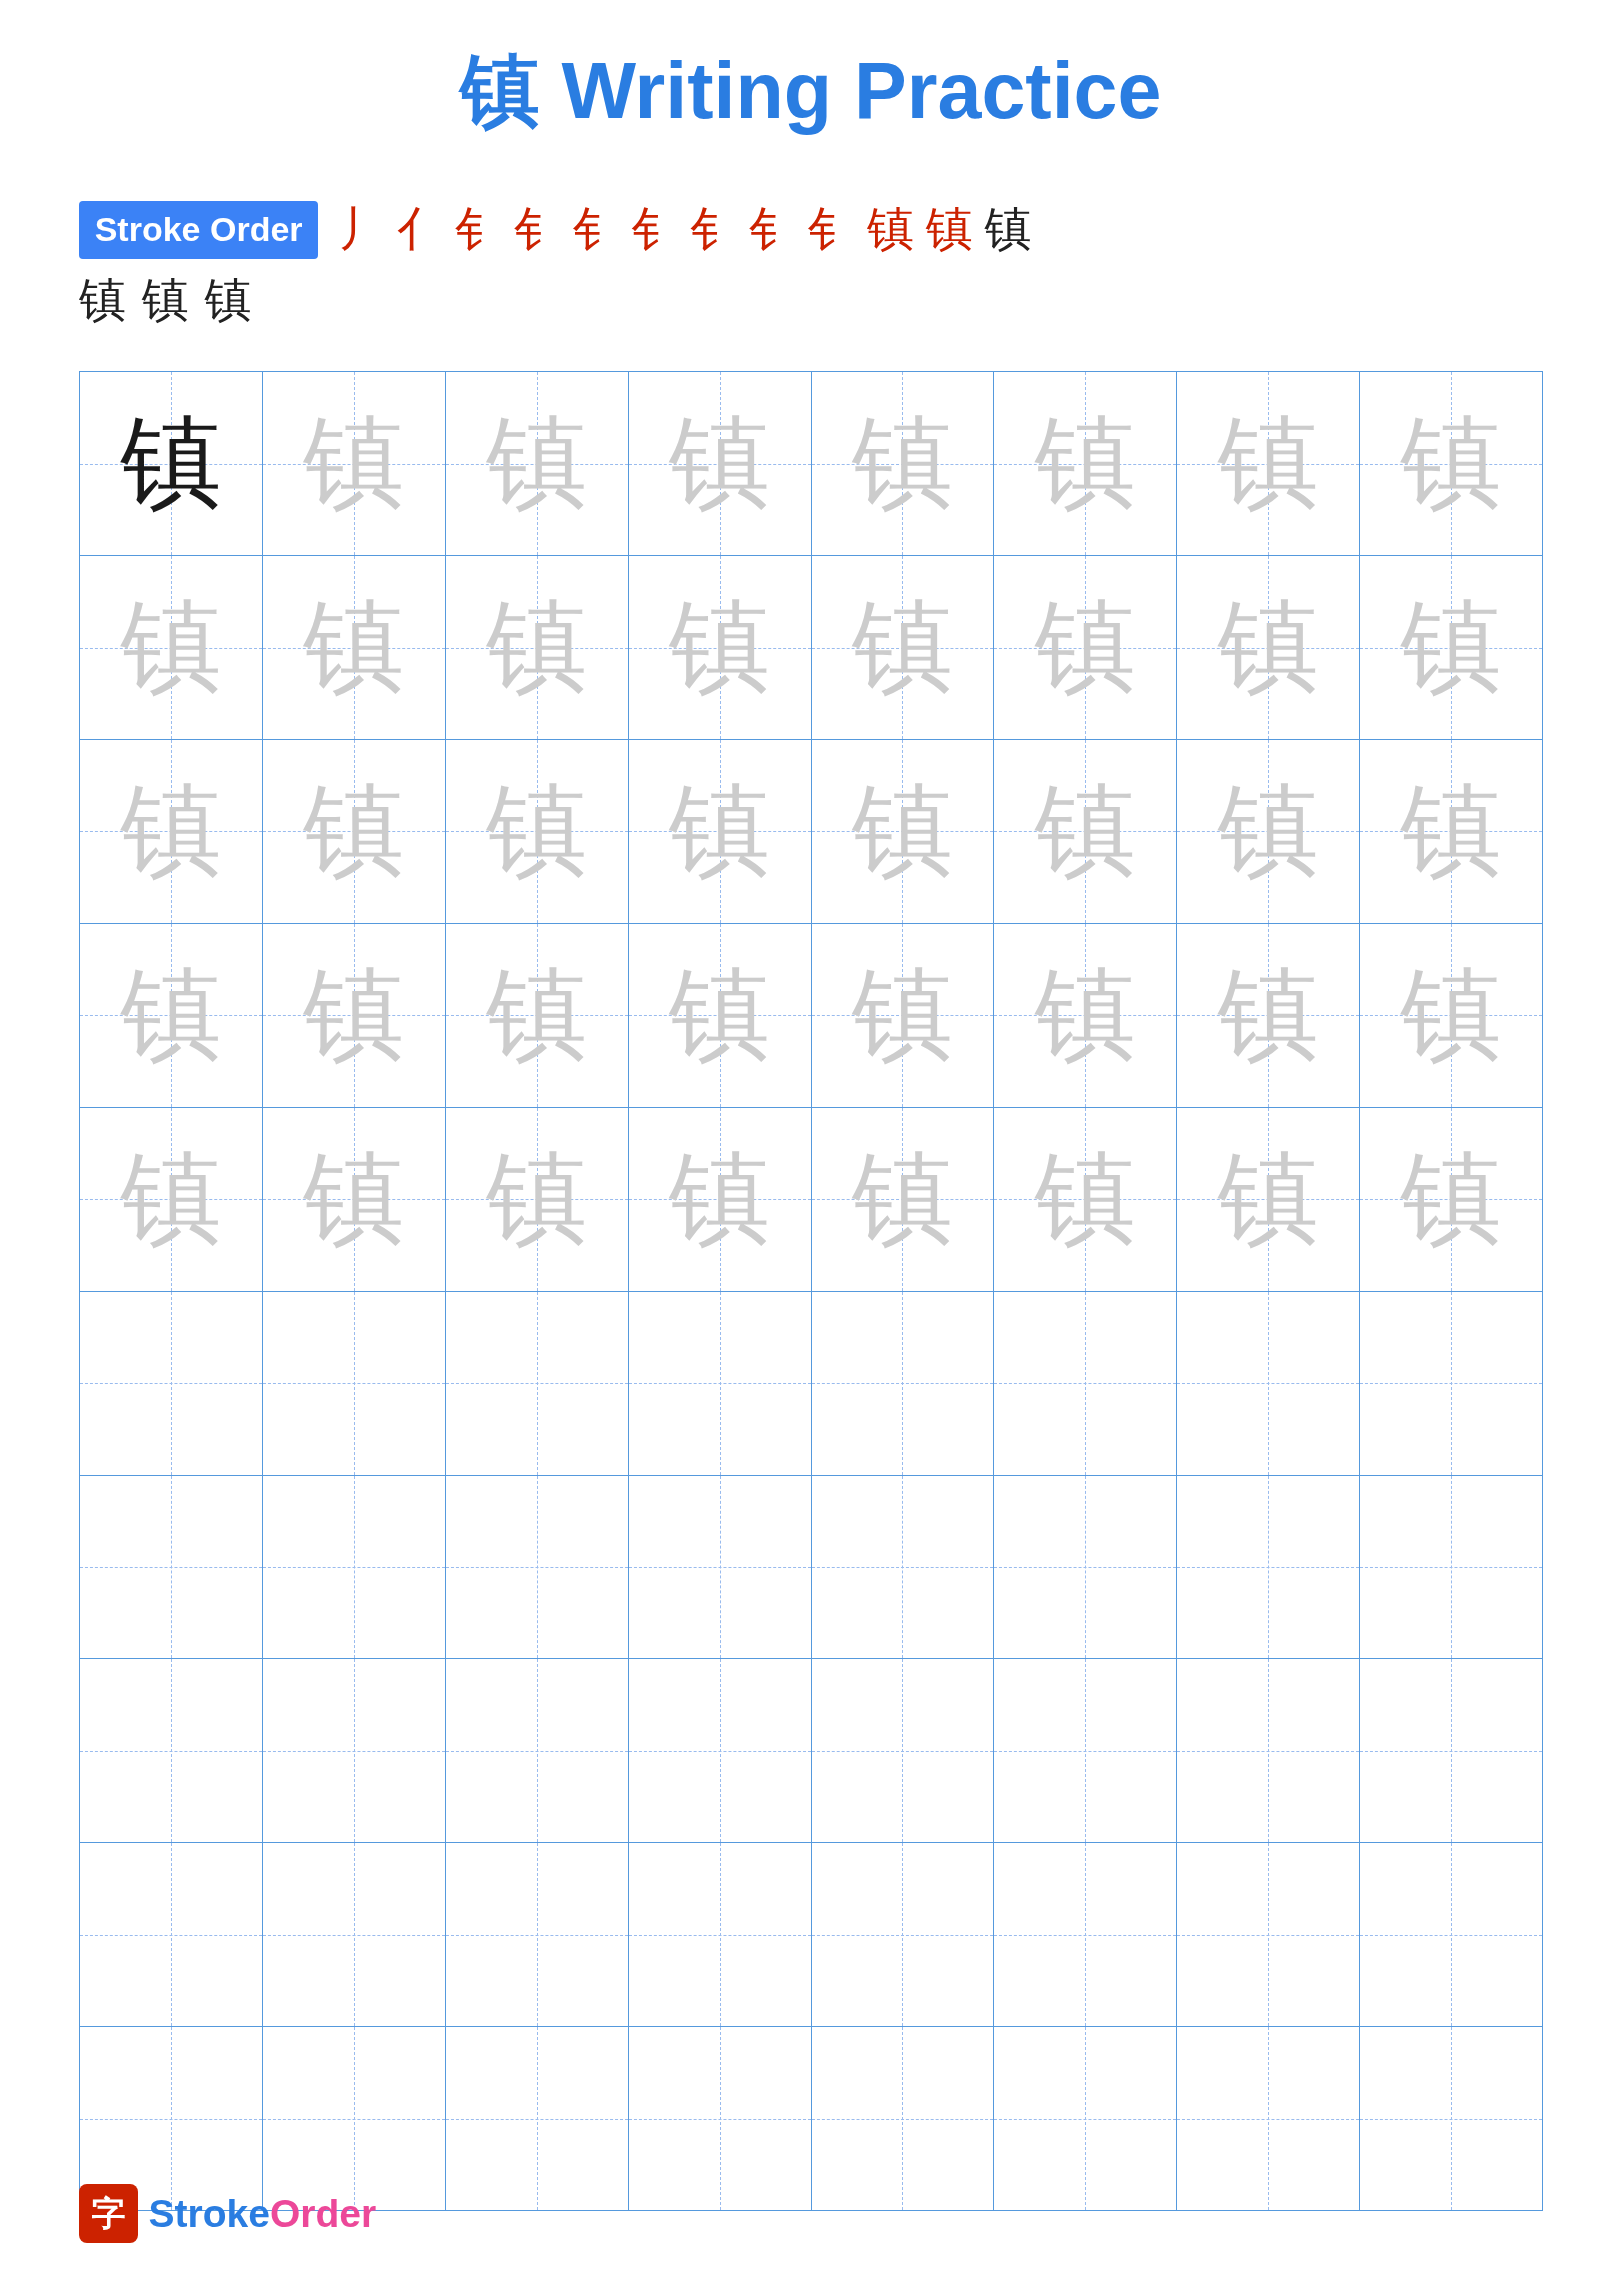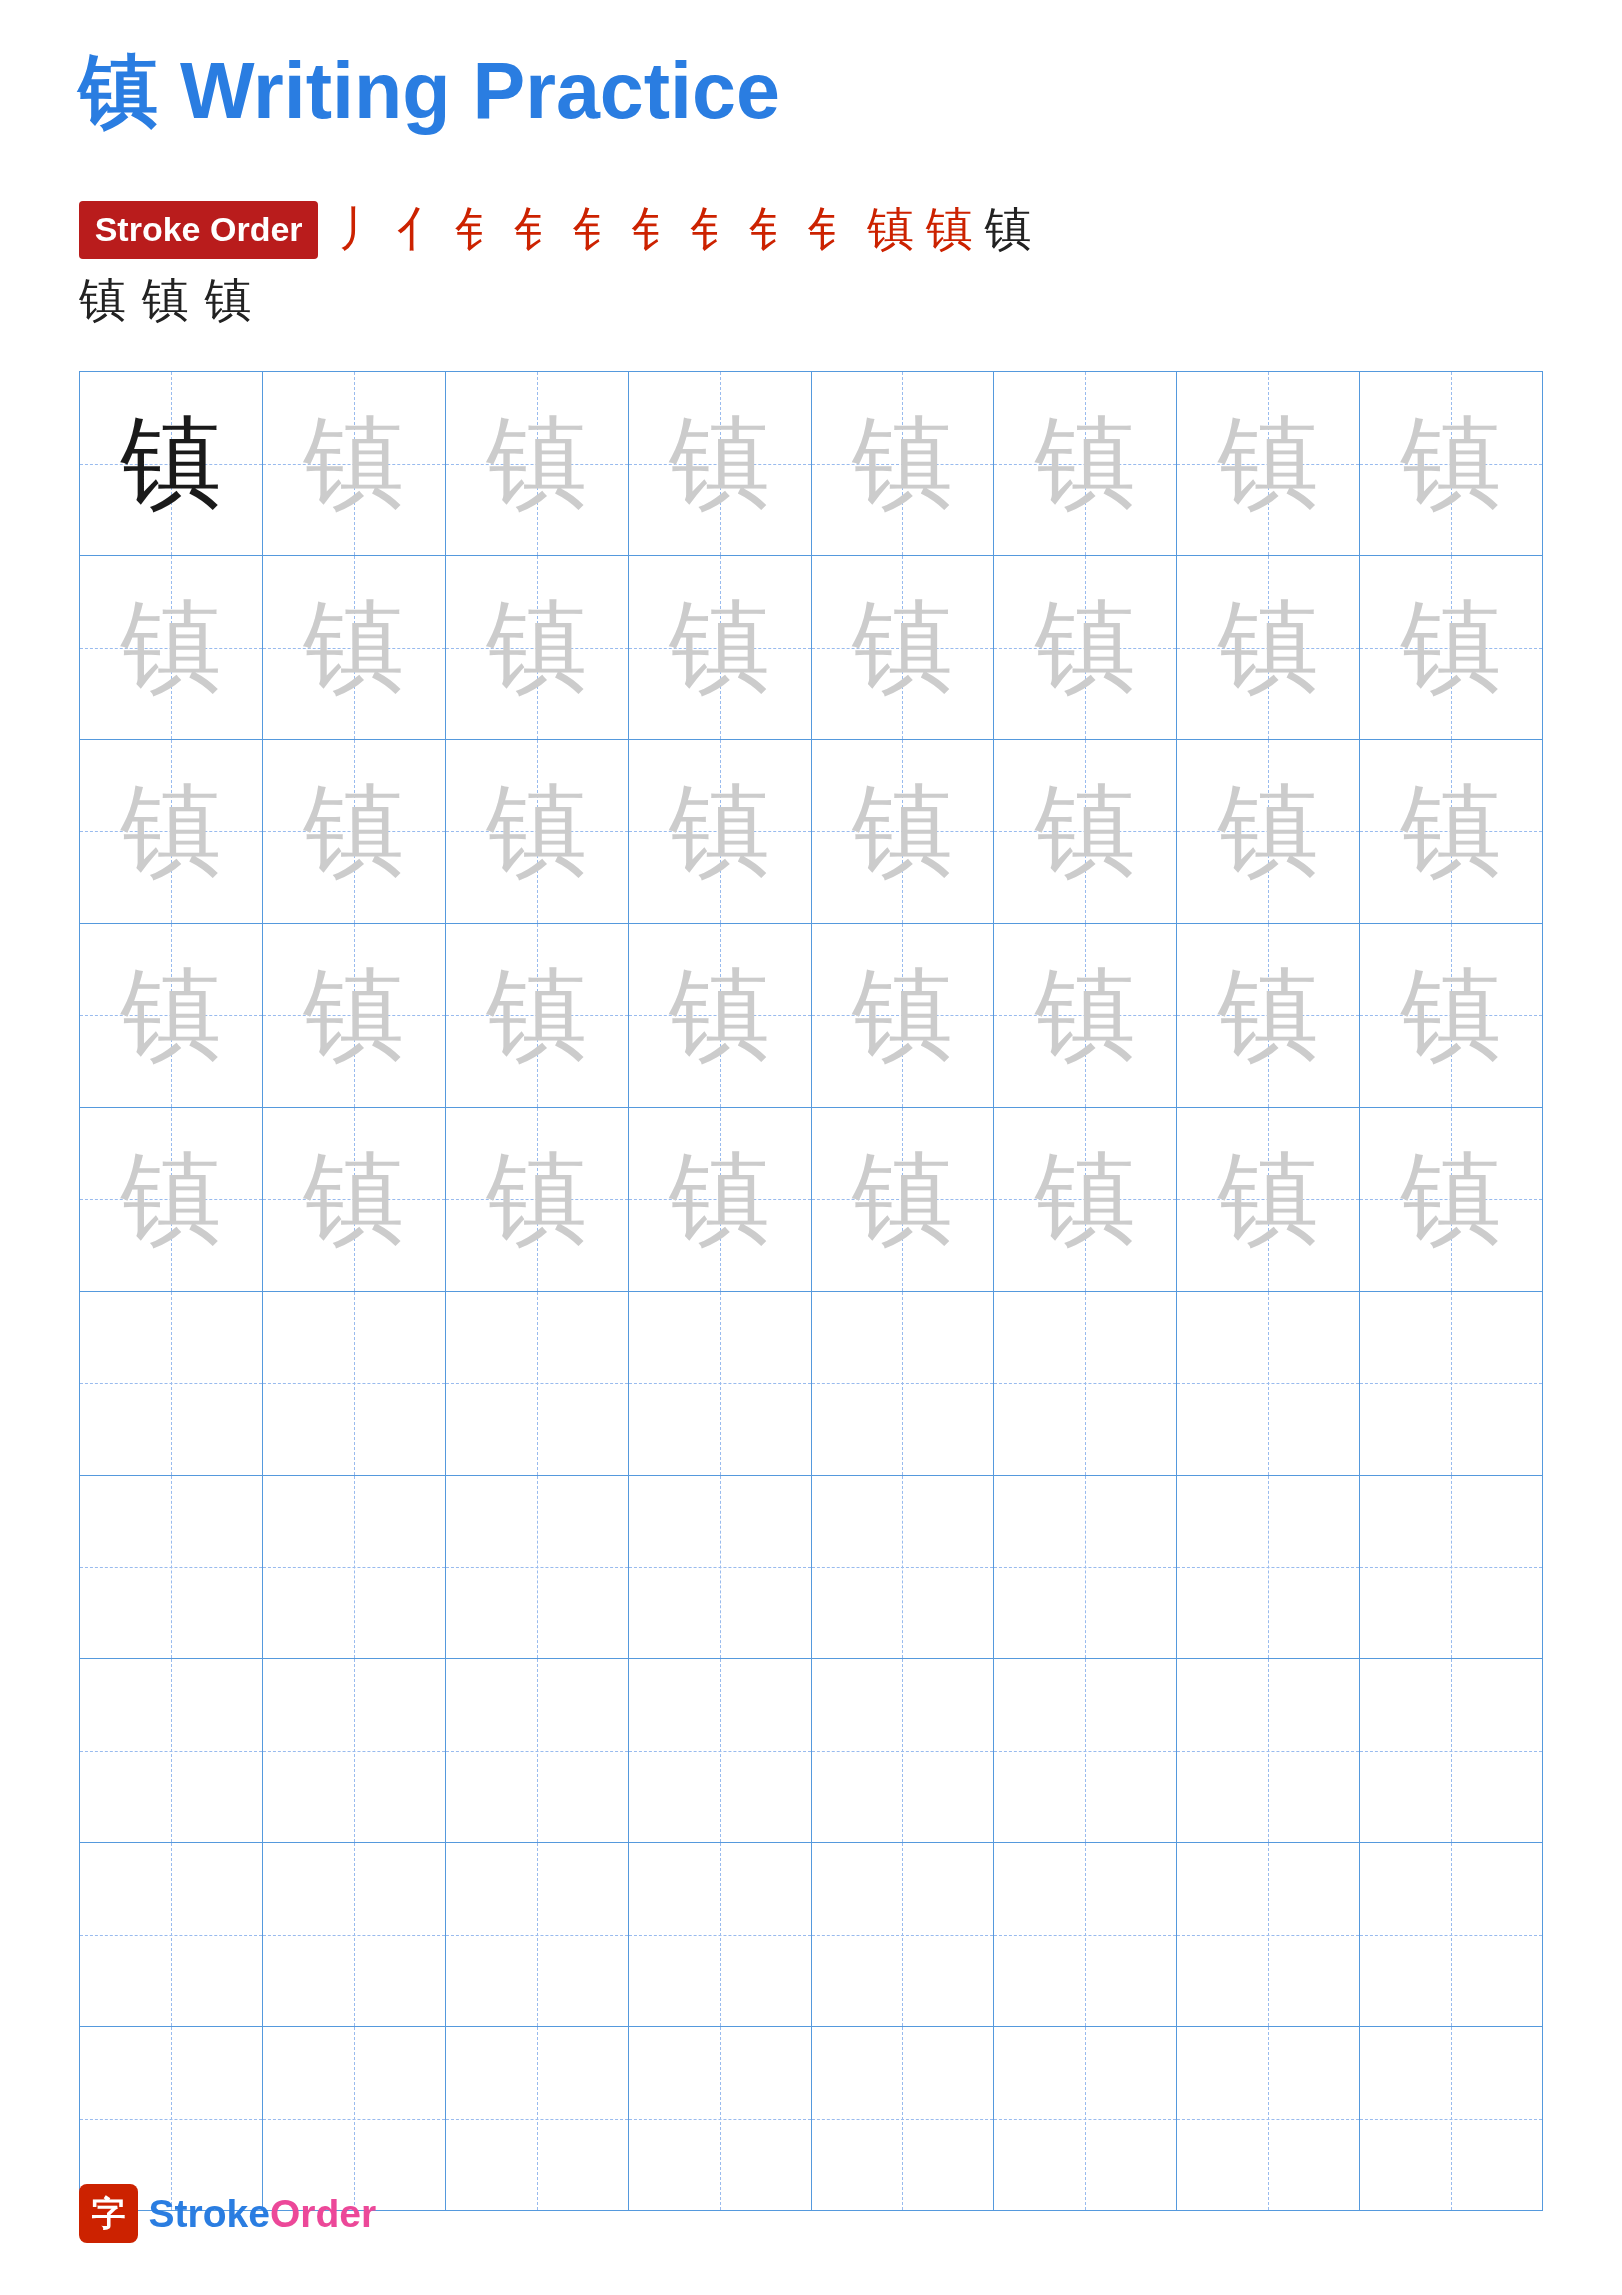--- a/index.html
+++ b/index.html
@@ -6,20 +6,21 @@
     body {
       background: #fff;
       font-family: serif;
       width: 1622px;
       min-height: 2295px;
       position: relative;
       padding: 39px 79px;
     }
 
     .page-title {
+      text-align: center;
       font-size: 79px;
       font-weight: bold;
       color: #2a7de1;
       margin-bottom: 52px;
       font-family: Arial, sans-serif;
     }
 
     .stroke-order-section {
       margin-bottom: 39px;
     }
@@ -27,21 +28,21 @@
     .stroke-order-line {
       display: flex;
       align-items: center;
       flex-wrap: wrap;
       font-size: 47px;
       line-height: 1.4;
       gap: 6.5px;
     }
 
     .stroke-order-badge {
-      background: #b91c1c;
+      background: #3b82f6;
       color: #fff;
       font-size: 34px;
       font-family: Arial, sans-serif;
       font-weight: bold;
       padding: 5.2px 15.7px;
       border-radius: 3.9px;
       margin-right: 13px;
     }
 
     .stroke-chars {

